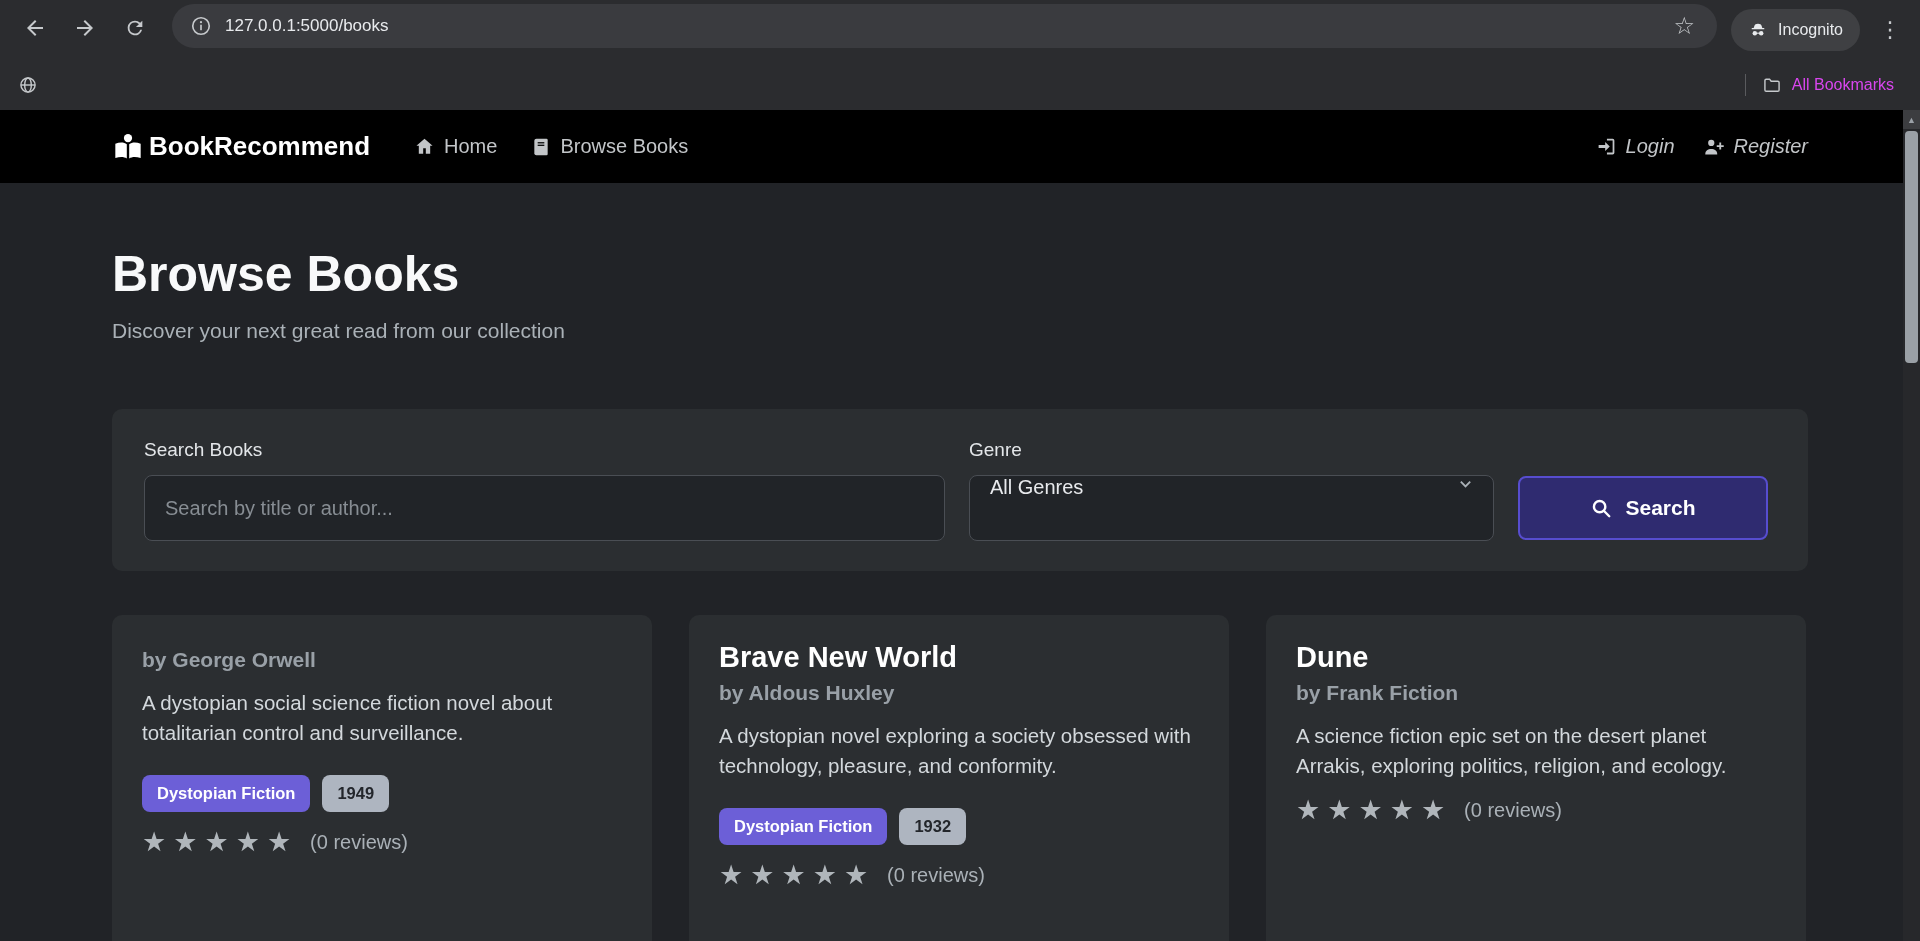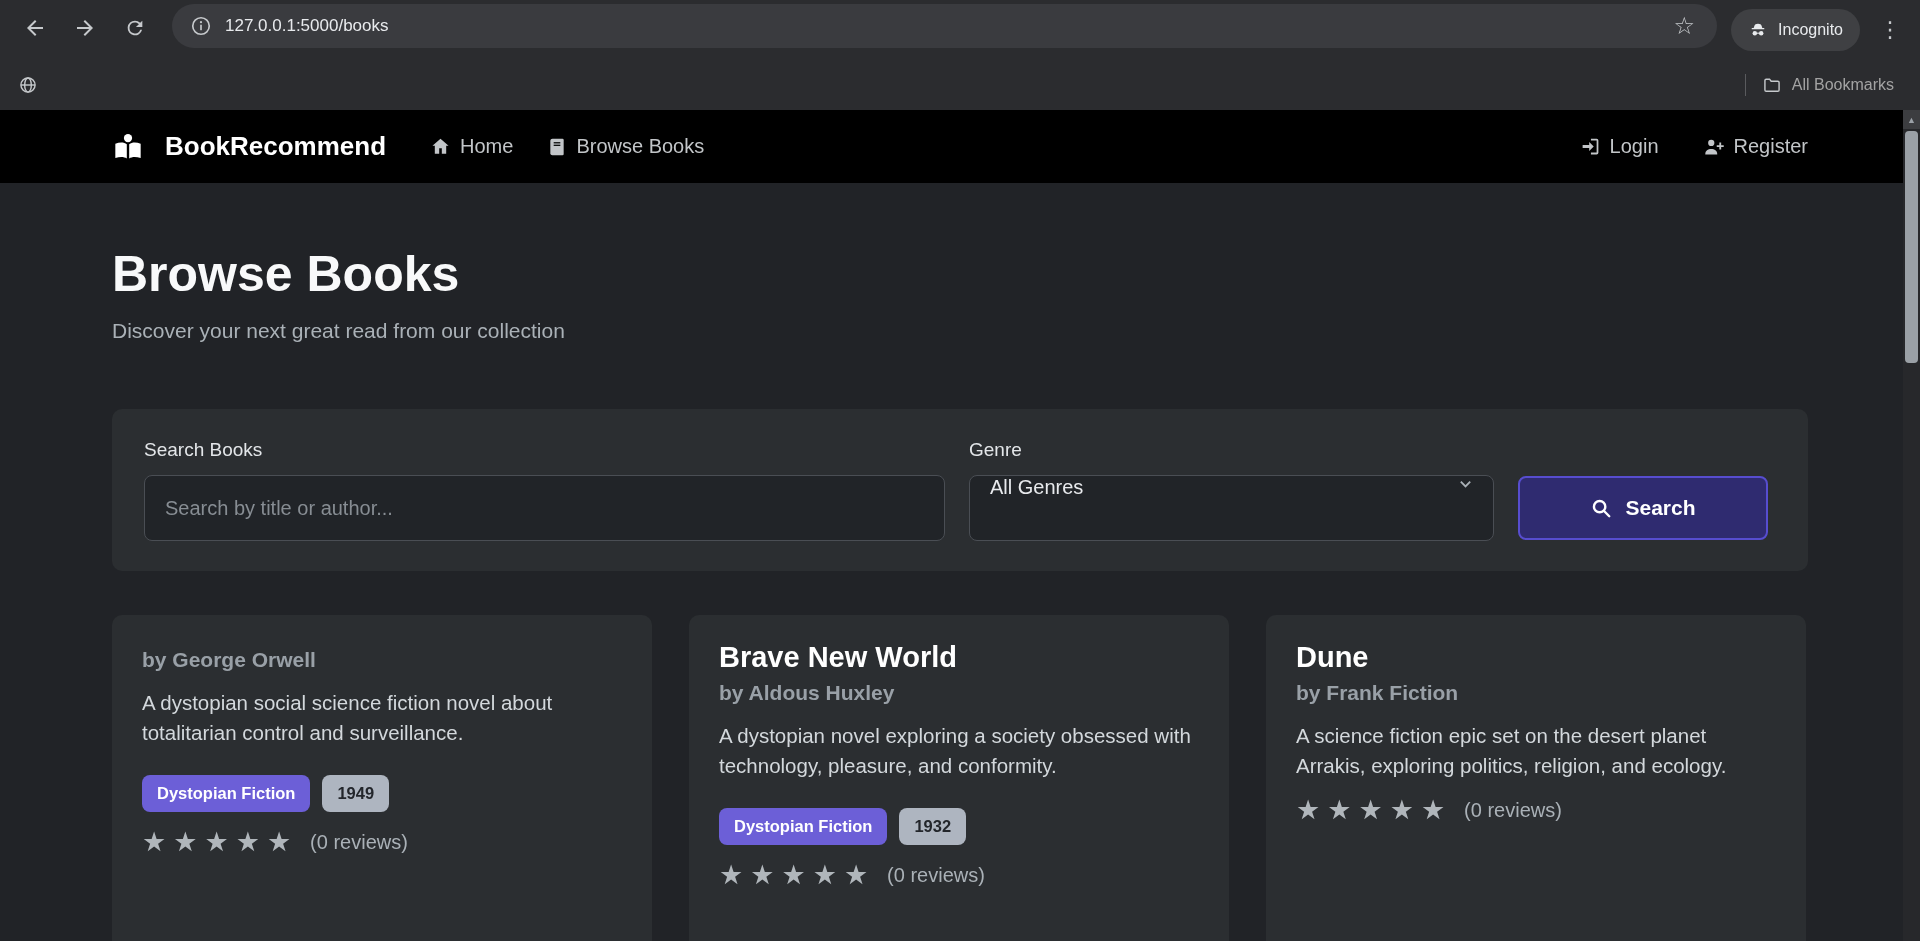--- a/index.html
+++ b/index.html
@@ -24,38 +24,38 @@
   .omnibox .url { color:#e8eaed; font-size:17px; margin-left:13px; flex:1; white-space:nowrap; }
   .bm-star { font-size:24px; color:#c6c9cc; line-height:1; padding:0 4px; cursor:pointer; }
   .incog {
     height:42px; background:#3f4043; border-radius:21px; display:flex; align-items:center;
     gap:10px; padding:0 17px; color:#e8eaed; font-size:16px; flex:0 0 auto; margin-right:10px;
   }
   .dots { font-size:22px; color:#c6c9cc; width:40px; height:40px; display:flex; align-items:center; justify-content:center; cursor:pointer; }
 
   .bookmarks-bar { height:51px; display:flex; align-items:center; padding:0 18px; }
   .bm-left { display:flex; align-items:center; }
-  .bm-right { margin-left:auto; display:flex; align-items:center; color:#a3a3a3; font-size:16px; padding-right:8px; }
+  .bm-right { margin-left:auto; display:flex; align-items:center; color:#d946ef; font-size:16px; padding-right:8px; }
   .vsep { width:1px; height:22px; background:#5a5b5e; margin-right:16px; }
   .bm-right svg { margin-right:10px; }
 
   
   .page { position:relative; height:831px; overflow:hidden; background:#212327; }
 
   .scrollbar { position:absolute; top:0; right:0; width:17px; height:831px; background:#27282b; z-index:60; }
   .scroll-btn { height:19px; background:#3c3d40; color:#9aa0a6; font-size:9px; display:flex; align-items:center; justify-content:center; cursor:pointer; }
   .scroll-thumb { position:absolute; top:21px; left:2px; width:13px; height:232px; background:#9aa0a6; border-radius:4px; cursor:pointer; }
 
   .navbar { height:73px; background:#000; display:flex; align-items:center; }
   .container { width:1696px; margin:0 auto; }
   .nav-inner { display:flex; align-items:center; }
-  .brand { display:flex; align-items:center; gap:21px; color:#fff; font-weight:700; font-size:26px; cursor:pointer; }
+  .brand { display:flex; align-items:center; gap:5px; color:#fff; font-weight:700; font-size:26px; cursor:pointer; }
   .nav-links { display:flex; gap:34px; margin-left:44px; }
   .nav-link { display:flex; align-items:center; gap:9px; color:#c2c5c8; font-size:20px; cursor:pointer; text-decoration:none; }
-  .auth-links { margin-left:auto; display:flex; gap:44px; }
+  .auth-links { margin-left:auto; display:flex; gap:28px;font-style:italic; }
 
   .hero { padding-top:62px; }
   .hero h1 { font-size:50px; font-weight:700; color:#f8f9fa; margin-bottom:16px; }
   .hero p { font-size:21px; color:#aab1b7; }
 
   .search-card {
     margin-top:66px; background:#2b2e31; border-radius:10px; padding:30px 32px;
     display:flex; gap:24px; align-items:flex-end;
   }
   .field-search { width:801px; }

